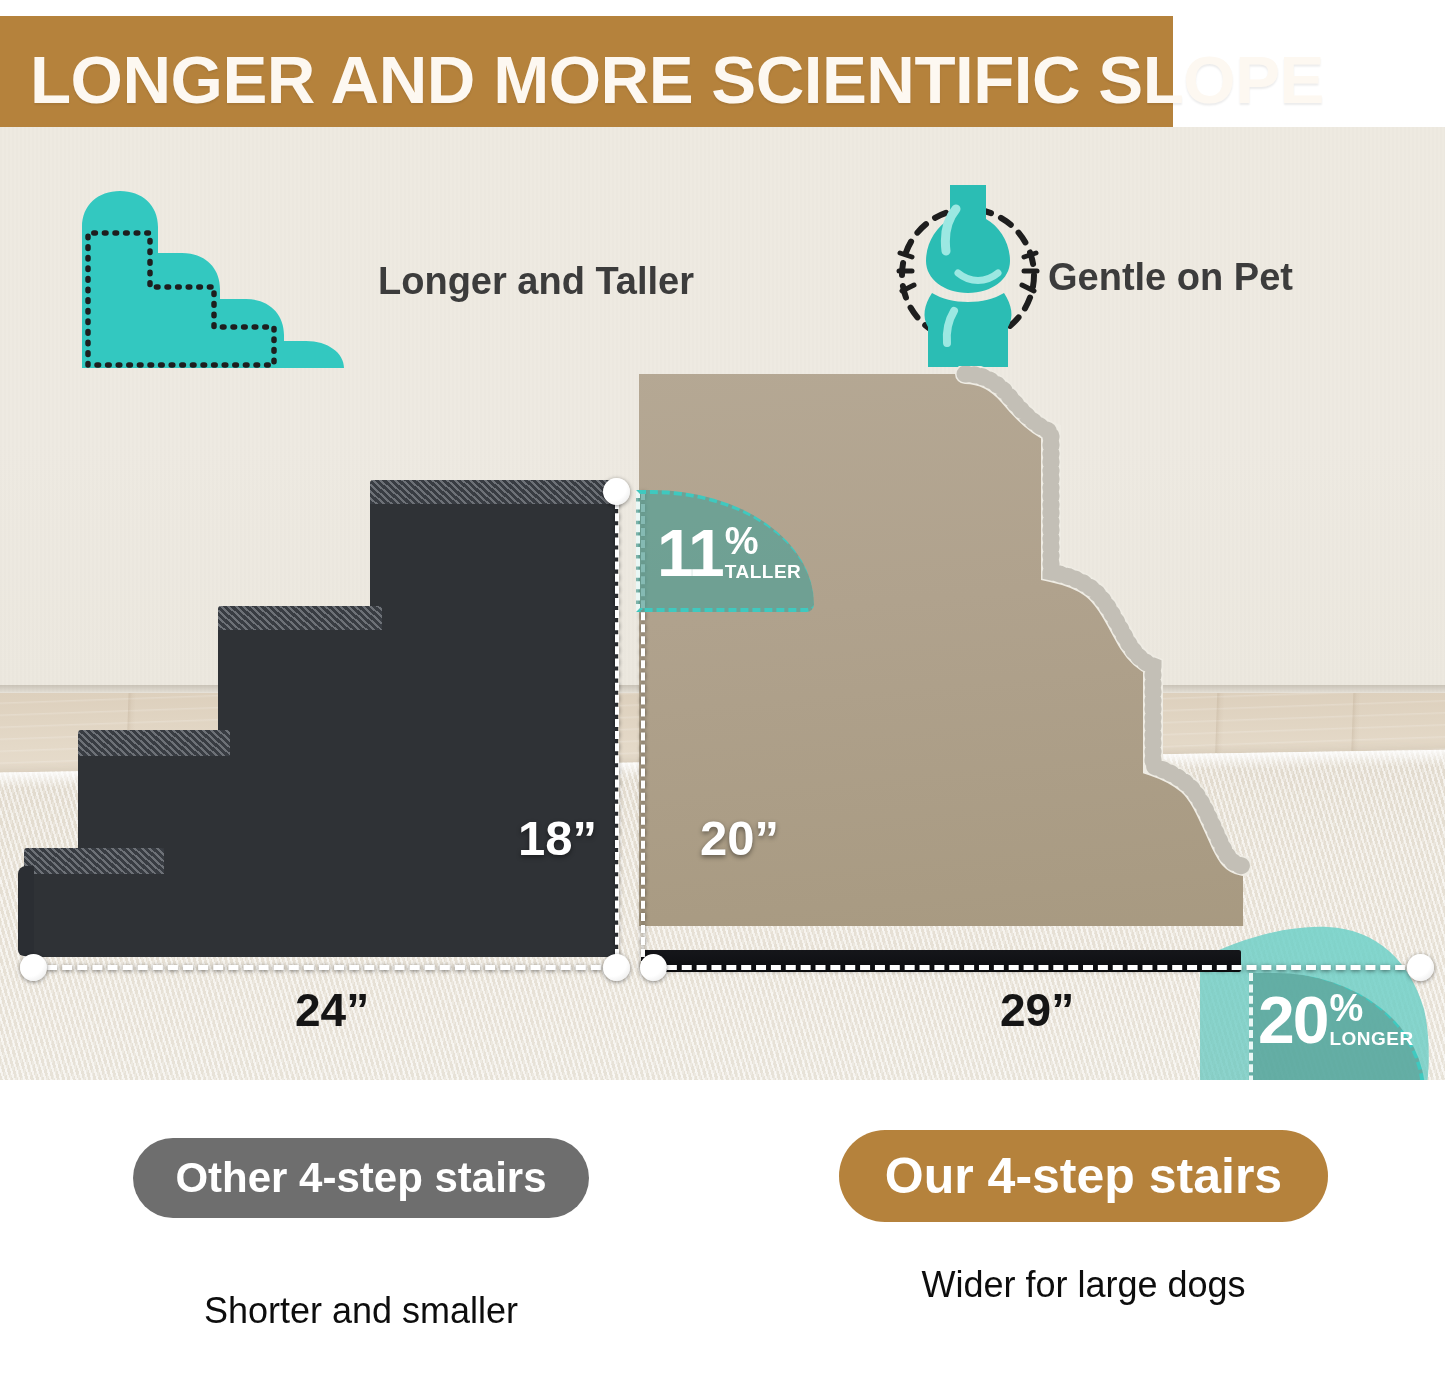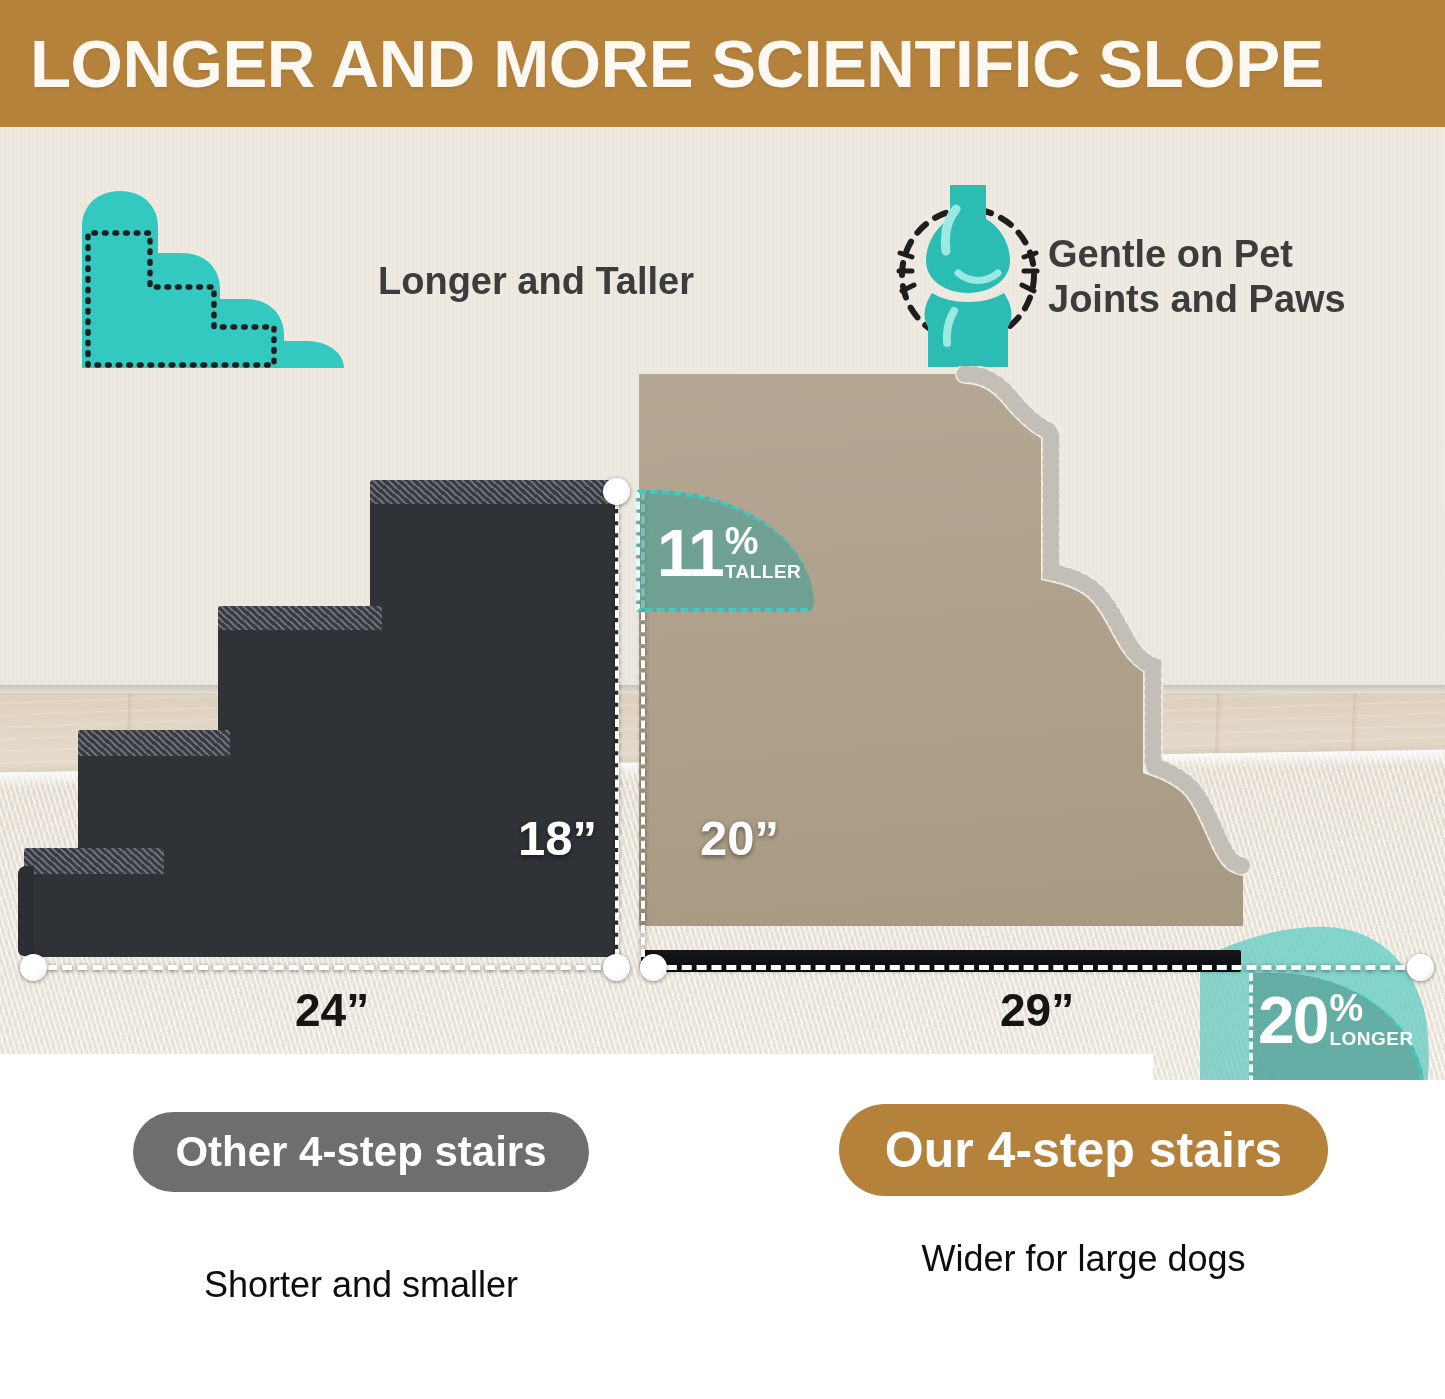--- a/index.html
+++ b/index.html
@@ -8,21 +8,21 @@
   #page{
     position:relative;
     width:1445px;
     height:1399px;
     overflow:hidden;
     background:#ffffff;
   }
 
   
   #header-band{
-    position:absolute; left:0; top:0; width:1445px; height:127px;
+    position:absolute; left:0; top:16px; width:1173px; height:127px;
     background:#b5823c;
     display:flex; align-items:center;
   }
   #header-title{
     font-family:"Liberation Sans", sans-serif;
     font-weight:bold;
     font-size:66px;
     letter-spacing:-0.5px;
     color:#fdf8f1;
     margin-left:30px;
@@ -202,22 +202,23 @@
 
   
   .feat{position:absolute; display:flex; align-items:center;}
   .feat-text{
     font-family:"Liberation Sans", sans-serif;
     font-weight:bold; color:#3c3c3c; line-height:1.18;
   }
 
   
   #captions{
-    position:absolute; left:0; top:1054px; width:1153px; height:319px;
+    position:absolute; left:0; top:1080px; width:1153px; height:319px;
     background:#ffffff;
+    padding-left:24px;
   }
   .cap-col{position:absolute; top:0; text-align:center;}
   .pill{
     display:inline-block; border-radius:48px; color:#ffffff;
     font-family:"Liberation Sans", sans-serif; font-weight:bold;
     white-space:nowrap;
   }
   .pill-grey{background:#6e6e6e;}
   .pill-brown{background:#b5823c;}
   .cap-sub{
@@ -278,21 +279,20 @@
             <line x1="24" y1="96" x2="11" y2="96"></line>
             <line x1="26" y1="110" x2="14" y2="116"></line>
             <line x1="136" y1="82" x2="148" y2="78"></line>
             <line x1="136" y1="96" x2="149" y2="96"></line>
             <line x1="134" y1="110" x2="146" y2="116"></line>
           </g>
         </svg>
       </span>
       <span class="feat-text" style="font-size:38px; ">
         <span>Gentle on Pet</span><br>
-        <span>Joints and Paws</span>
       </span>
     </div>
 
     <div id="wedge-top"></div>
     <div id="wedge-right"></div>
 
     <div id="stairs-tan">
       <div id="tan-body"></div>
       <svg id="tan-trim" width="620" height="590" viewBox="0 0 620 590">
         <path d="M 334 8 C 352 8 366 16 378 30 C 392 47 405 60 420 66

